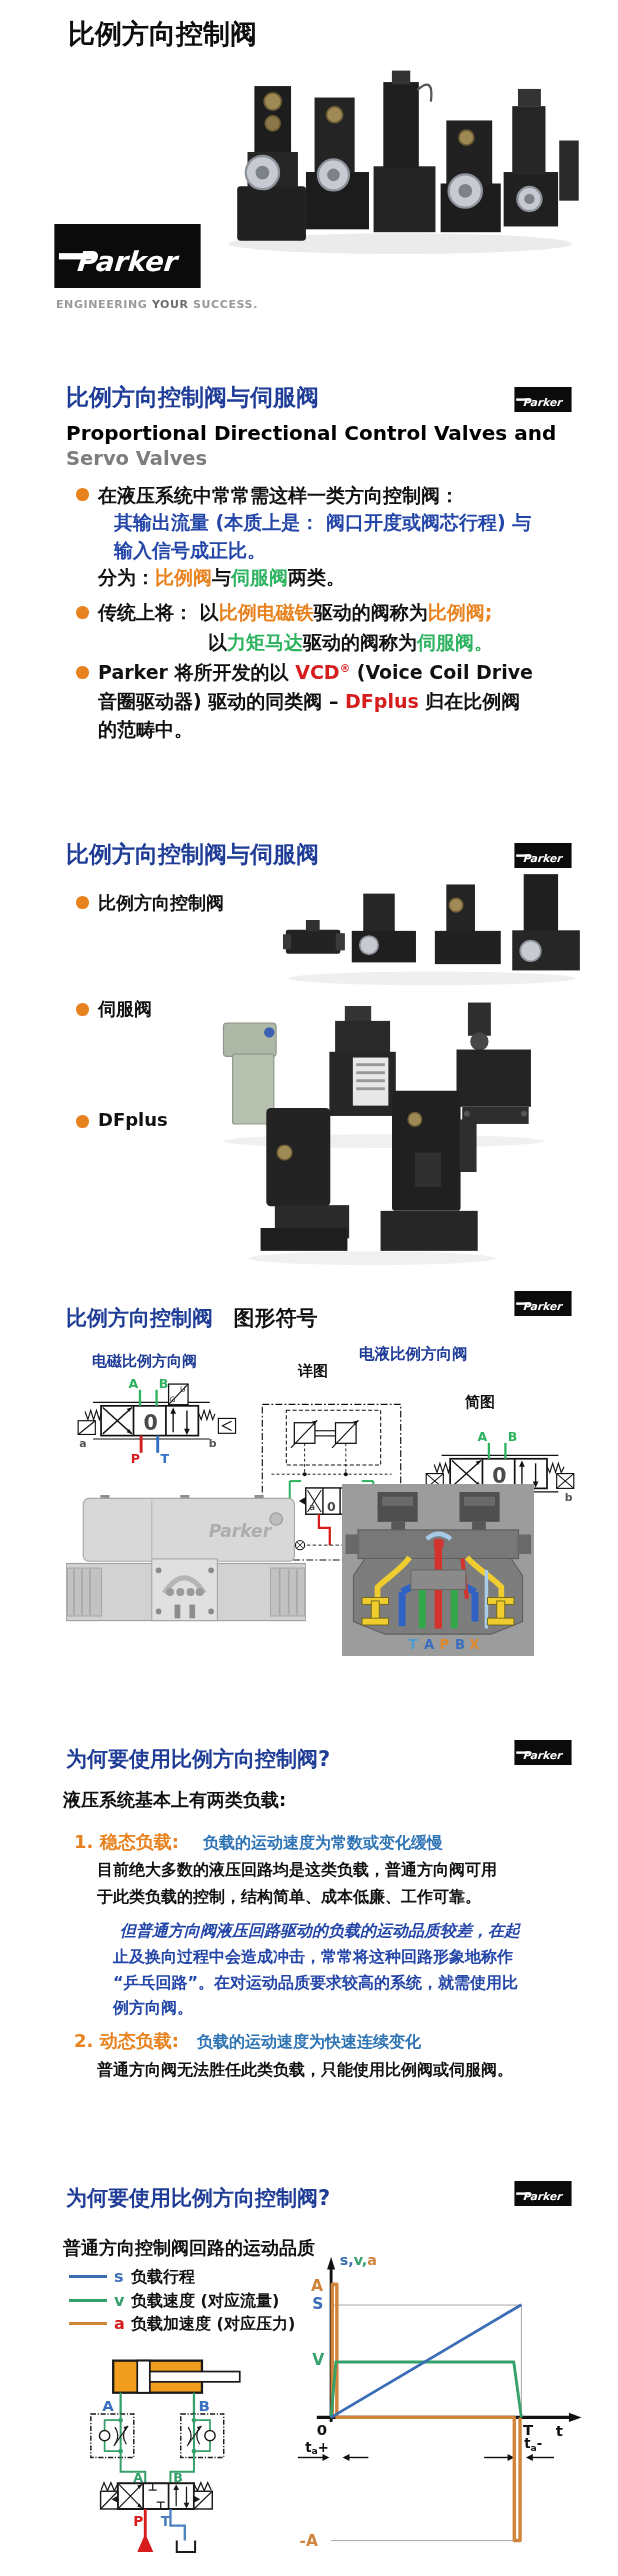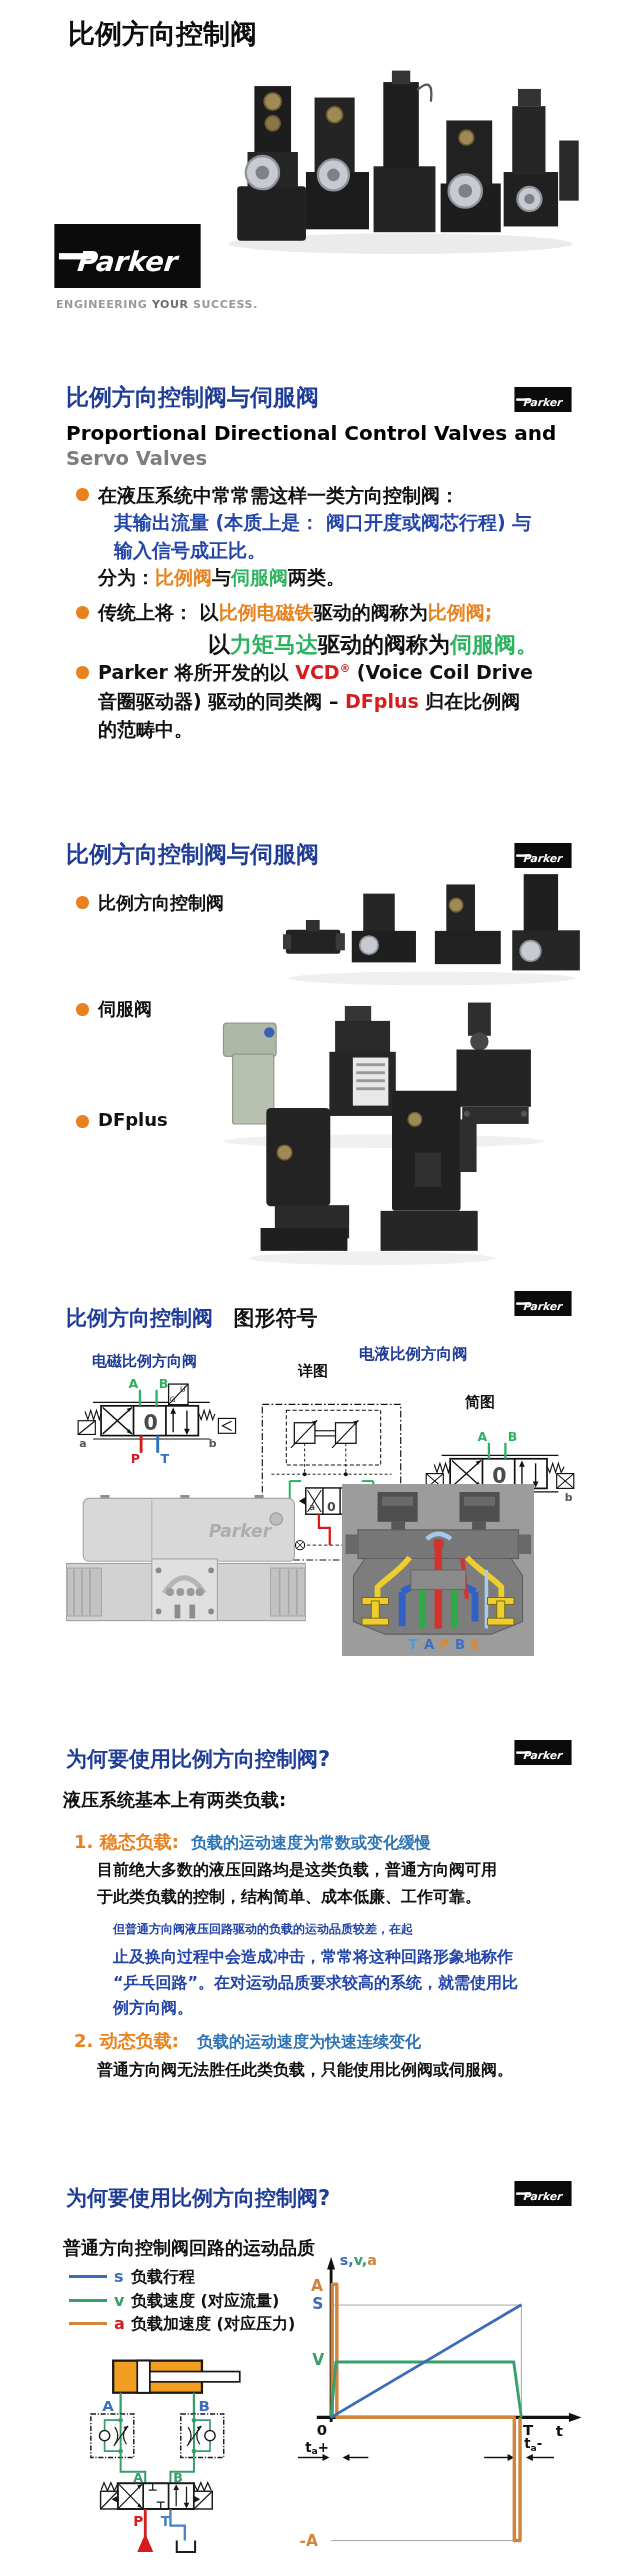--- a/index.html
+++ b/index.html
@@ -83,21 +83,21 @@
   <div class="abs bold t-blue" style="left:98px;top:510px;font-size:19px;">其输出流量 (本质上是： 阀口开度或阀芯行程) 与</div>
   <div class="abs bold t-blue" style="left:98px;top:538px;font-size:19px;">输入信号成正比。</div>
   <div class="abs bold" style="left:98px;top:565px;font-size:19px;">
     <span class="t-black">分为：</span><span class="t-orange">比例阀</span><span class="t-black">与</span><span class="t-green">伺服阀</span><span class="t-black">两类。</span>
   </div>
 
   <span class="dot" style="left:76px;top:606px;"></span>
   <div class="abs bold" style="left:98px;top:600px;font-size:19px;">
     <span class="t-black">传统上将： 以</span><span class="t-orange">比例电磁铁</span><span class="t-black">驱动的阀称为</span><span class="t-orange">比例阀;</span>
   </div>
-  <div class="abs bold" style="left:208px;top:630px;font-size:22px;">
+  <div class="abs bold" style="left:208px;top:630px;font-size:19px;">
     <span class="t-black">以</span><span class="t-green">力矩马达</span><span class="t-black">驱动的阀称为</span><span class="t-green">伺服阀。</span>
   </div>
 
   <span class="dot" style="left:76px;top:666px;"></span>
   <div class="abs bold" style="left:98px;top:660px;font-size:19px;">
     <span class="t-black">Parker 将所开发的以 </span><span class="t-red">VCD</span><sup class="reg t-red">®</sup><span class="t-black"> (Voice Coil Drive</span>
   </div>
   <div class="abs bold" style="left:98px;top:689px;font-size:19px;">
     <span class="t-black">音圈驱动器) 驱动的同类阀 – </span><span class="t-red">DFplus</span><span class="t-black"> 归在比例阀</span>
   </div>
@@ -376,25 +376,25 @@
   <svg class="abs plogo" style="left:513px;top:1740px;" width="60" height="25" viewBox="0 0 256 112">
     <rect width="256" height="112" fill="#0b0b0b"></rect>
     <rect x="8" y="51" width="62" height="11" fill="#ffffff"></rect>
     <text x="48" y="83" font-size="48" font-weight="bold" font-style="italic" fill="#ffffff" transform="skewX(-6)">Parker</text>
   </svg>
 
   <div class="abs bold" style="left:63px;top:1788px;font-size:18px;">液压系统基本上有两类负载:</div>
 
   <div class="abs bold" style="left:74px;top:1830px;font-size:18px;">
     <span class="t-orange">1. 稳态负载:</span>
-    <span class="t-teal" style="font-size:16px;margin-left:6px;">负载的运动速度为常数或变化缓慢</span>
+    <span class="t-teal" style="font-size:16px;margin-left:18px;">负载的运动速度为常数或变化缓慢</span>
   </div>
   <div class="abs bold" style="left:97px;top:1887px;font-size:16px;">于此类负载的控制，结构简单、成本低廉、工作可靠。</div>
   <div class="abs bold" style="left:97px;top:1860px;font-size:16px;">目前绝大多数的液压回路均是这类负载，普通方向阀可用</div>
-  <div class="abs bold t-blue" style="left:97px;top:1921px;font-size:12px;">但普通方向阀液压回路驱动的负载的运动品质较差，在起</div>
+  <div class="abs bold t-blue" style="left:104px;top:1921px;font-size:16px;font-style:italic;">但普通方向阀液压回路驱动的负载的运动品质较差，在起</div>
   <div class="abs bold t-blue" style="left:97px;top:1947px;font-size:16px;">止及换向过程中会造成冲击，常常将这种回路形象地称作</div>
   <div class="abs bold t-blue" style="left:97px;top:1973px;font-size:16px;">“乒乓回路”。在对运动品质要求较高的系统，就需使用比</div>
   <div class="abs bold t-blue" style="left:97px;top:1998px;font-size:16px;">例方向阀。</div>
 
   <div class="abs bold" style="left:74px;top:2029px;font-size:18px;">
     <span class="t-orange">2. 动态负载:</span>
     <span class="t-teal" style="font-size:16px;margin-left:12px;">负载的运动速度为快速连续变化</span>
   </div>
   <div class="abs bold" style="left:97px;top:2060px;font-size:16px;">普通方向阀无法胜任此类负载，只能使用比例阀或伺服阀。</div>
 

